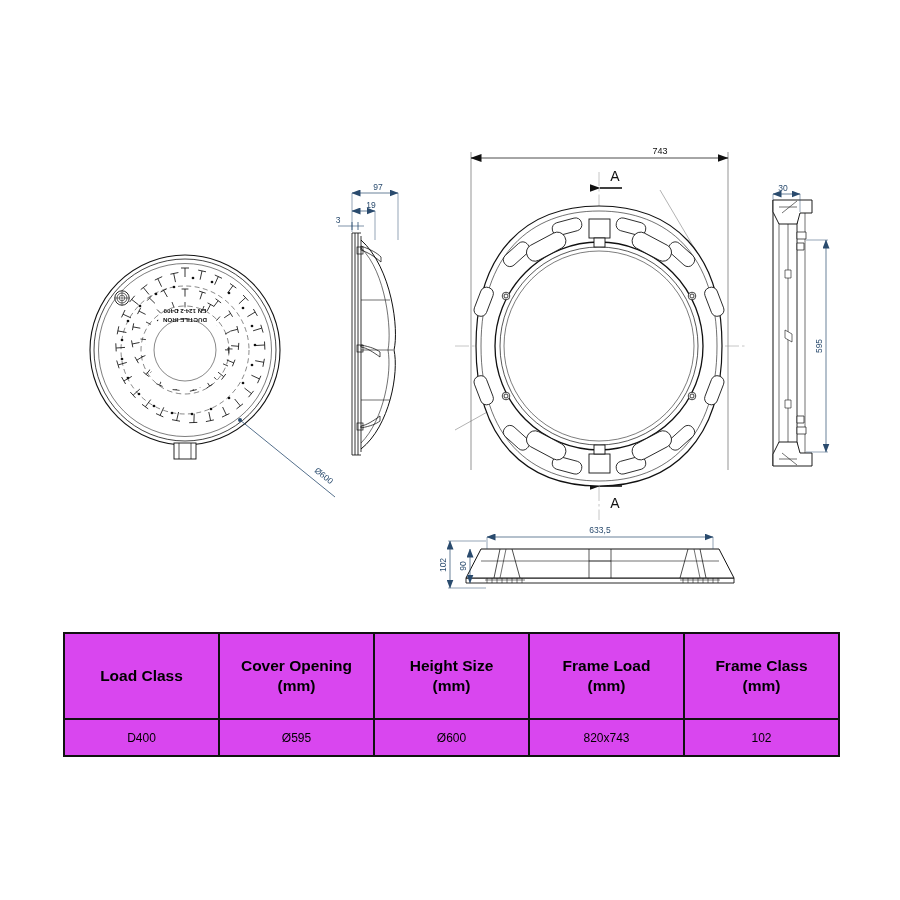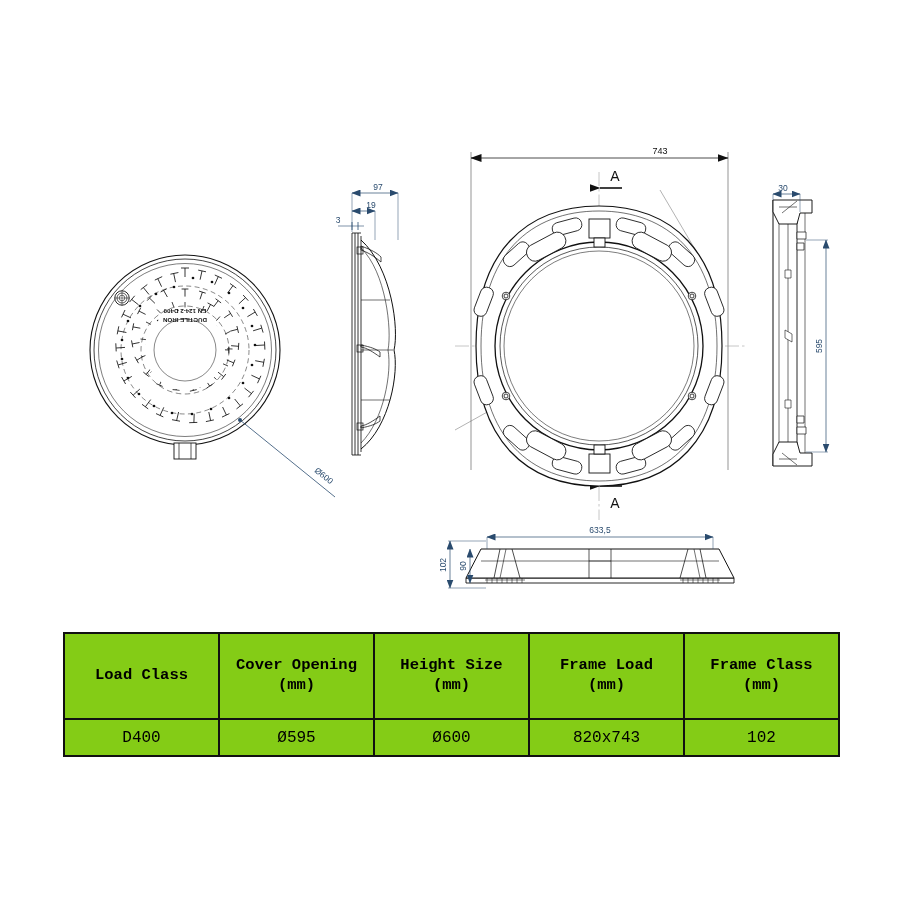--- a/index.html
+++ b/index.html
@@ -18,38 +18,37 @@
   .dimtxt-bk{font-family:"Liberation Sans", sans-serif;fill:#111;}
   .secmark{font-family:"Liberation Sans", sans-serif;fill:#111;}
 
   
   #spec-table{
     position:absolute;
     left:63px;top:632px;
     width:777px;height:119px;
     border-collapse:collapse;
     table-layout:fixed;
-    background:#84cc16;
-    font-family:Liberation Mono, monospace;
+    background:#d946ef;
   }
   #spec-table td{
     border:2.2px solid #111;
     text-align:center;
     vertical-align:middle;
     padding:0 2px;
   }
   #spec-table tr.hdr td{
     font-weight:bold;
     font-size:15.5px;
     line-height:1.28;
     height:84px;
   }
   #spec-table tr.val td{
     font-weight:normal;
-    font-size:16px;
+    font-size:12px;
     height:35px;
   }
   .u2{display:block;}
 </style>
 </head>
 <body>
 
 <svg id="sheet" viewBox="0 0 900 900" xmlns="http://www.w3.org/2000/svg">
 
   <defs>

